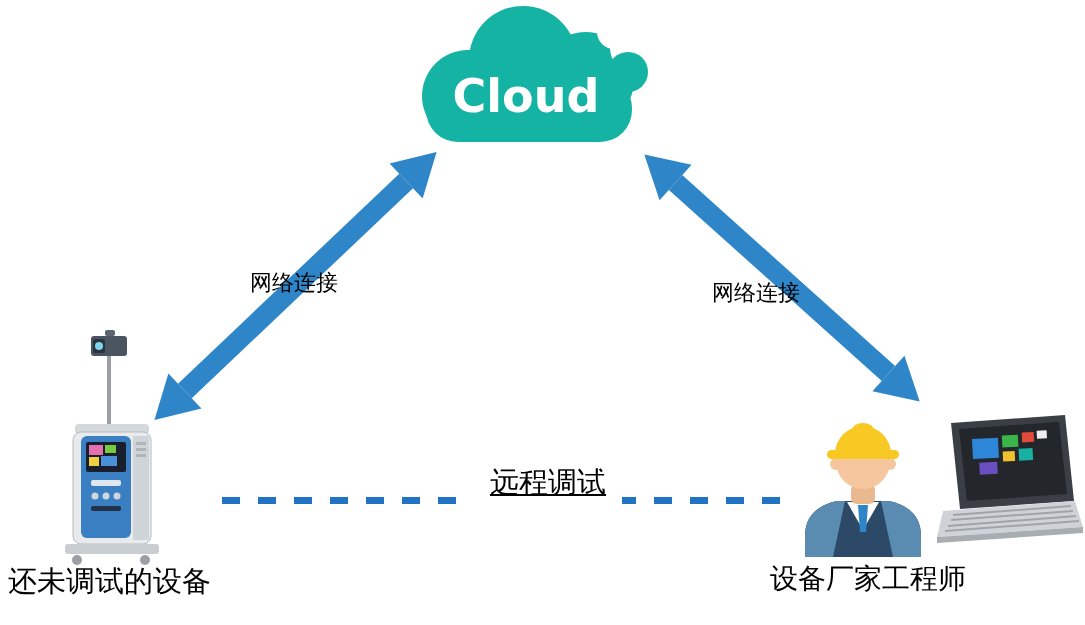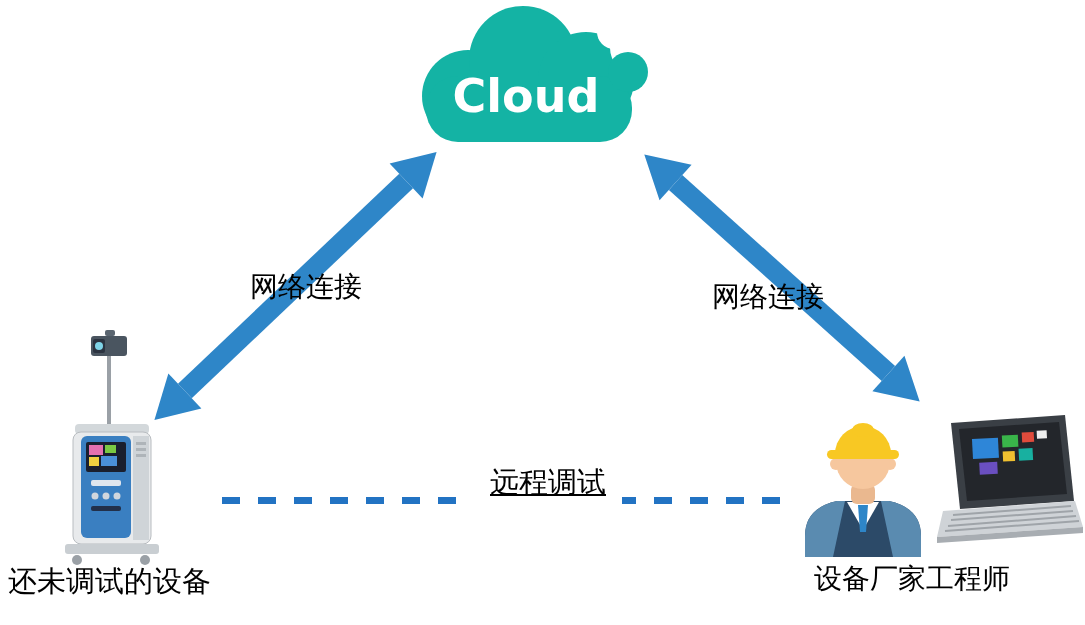--- a/index.html
+++ b/index.html
@@ -56,25 +56,25 @@
   .remote-label{
     position:absolute;
     left:548px;top:463px;
     transform:translateX(-50%);
     font-size:29px;
     background:#fff;
     padding:0 16px 6px 16px;
     text-decoration:underline;
   }
   
-  .net-label{font-size:28px;}
+  .net-label{font-size:22px;}
   #net-label-left{left:250px;top:268px;}
   #net-label-right{left:712px;top:278px;}
   .device-label{left:8px;top:562px;font-size:29px;}
-  .engineer-label{left:912px;top:560px;transform:translateX(-50%);font-size:28px;}
+  .engineer-label{left:868px;top:560px;transform:translateX(-50%);font-size:28px;}
   
   #cloud-art{left:398px;top:0px;}
   #kiosk-art{left:45px;top:330px;}
   #engineer-art{left:795px;top:402px;}
   #laptop-art{left:933px;top:413px;}
   svg{display:block;}
   .cloud-word{
     font-family:"DejaVu Sans", sans-serif;
     font-weight:bold;
     fill:#ffffff;

